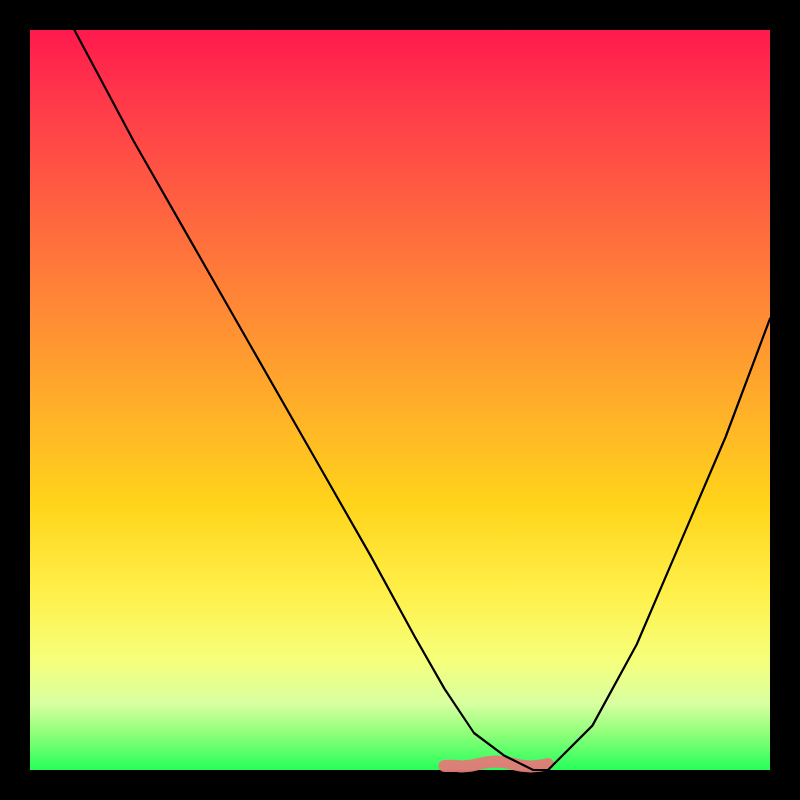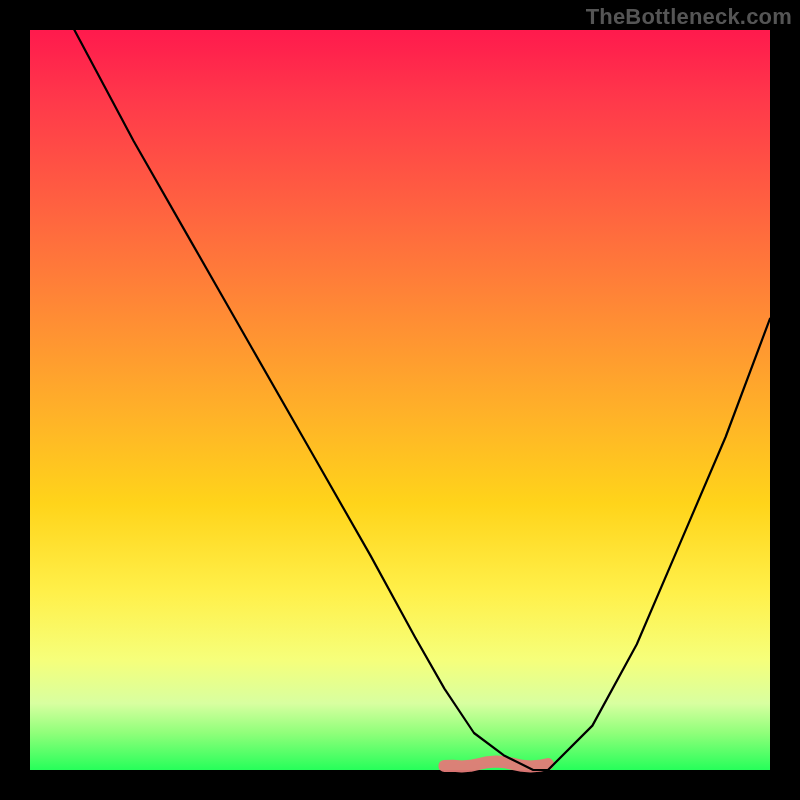--- a/index.html
+++ b/index.html
@@ -69,20 +69,19 @@
     stroke-width: 12;
     stroke-linecap: round;
     stroke-linejoin: round;
     opacity: 0.95;
   }
 </style>
 </head>
 <body>
 
 <div class="wrap">
-  <div class="watermark">TheBottleneck.com</div>
   <div class="plot"></div>
 
   <svg class="overlay" viewBox="0 0 740 740" preserveAspectRatio="none">
     <path id="flat-highlight" class="flatband" d="M414.4 736.0 L423.0 735.8 L431.7 736.5 L440.3 735.8 L448.9 734.0 L457.6 732.2 L466.2 731.5 L474.8 732.2 L483.5 734.0 L492.1 735.8 L500.7 736.5 L509.4 735.8 L518.0 734.0"></path>
     <path id="main-curve" class="curve" d="M44.4 0.0 L103.6 111.0 L162.8 214.6 L222.0 318.2 L281.2 421.8 L340.4 525.4 L384.8 606.8 L414.4 658.6 L444.0 703.0 L473.6 725.2 L503.2 740.0 L518.0 740.0 L562.4 695.6 L606.8 614.2 L651.2 510.6 L695.6 407.0 L740.0 288.6"></path>
   </svg>
 </div>
 
 </body></html>

